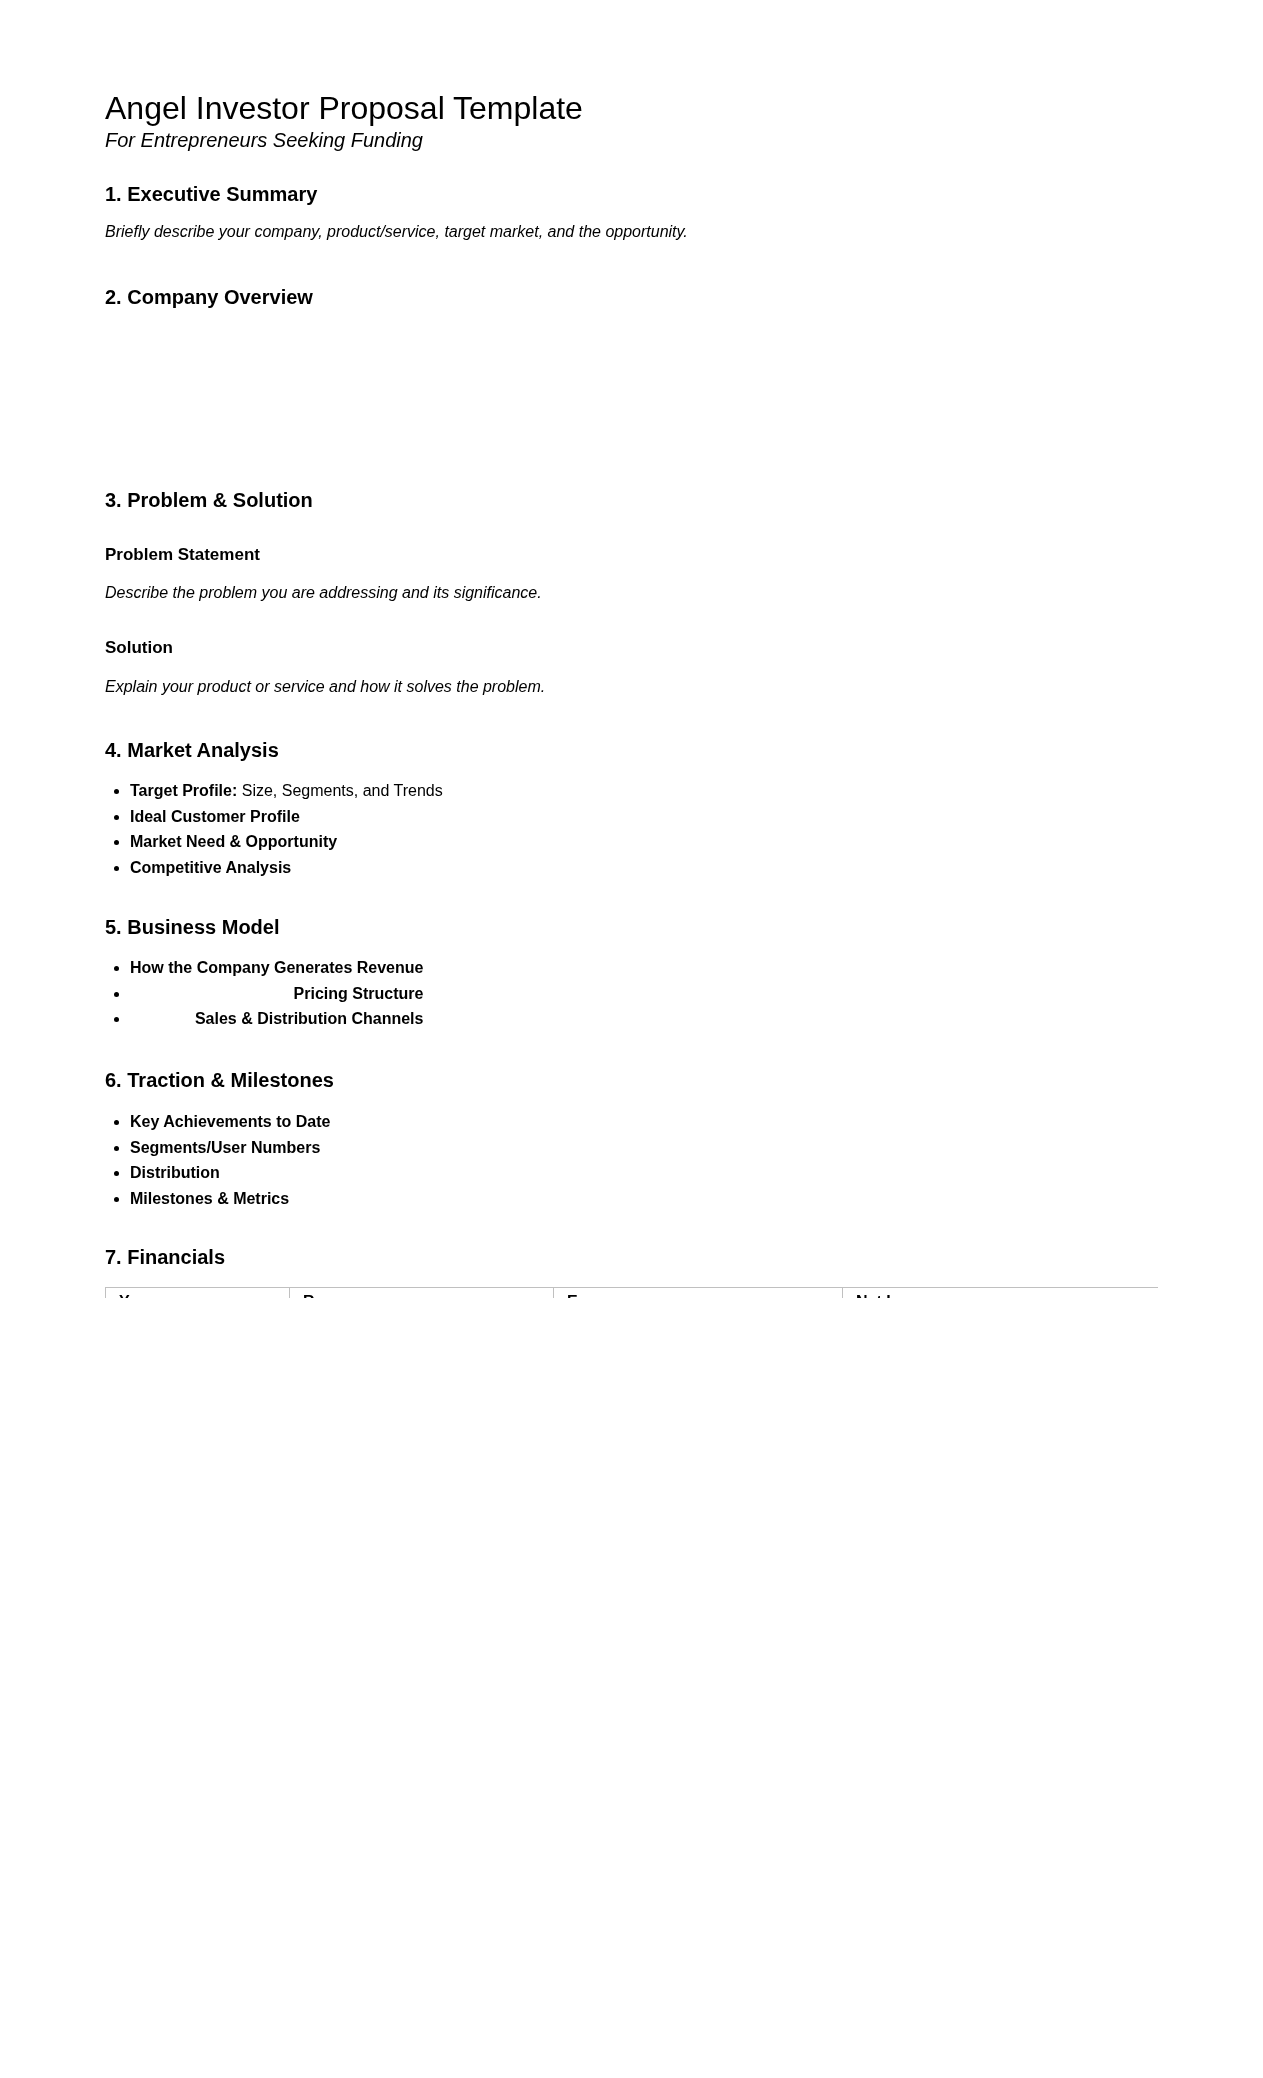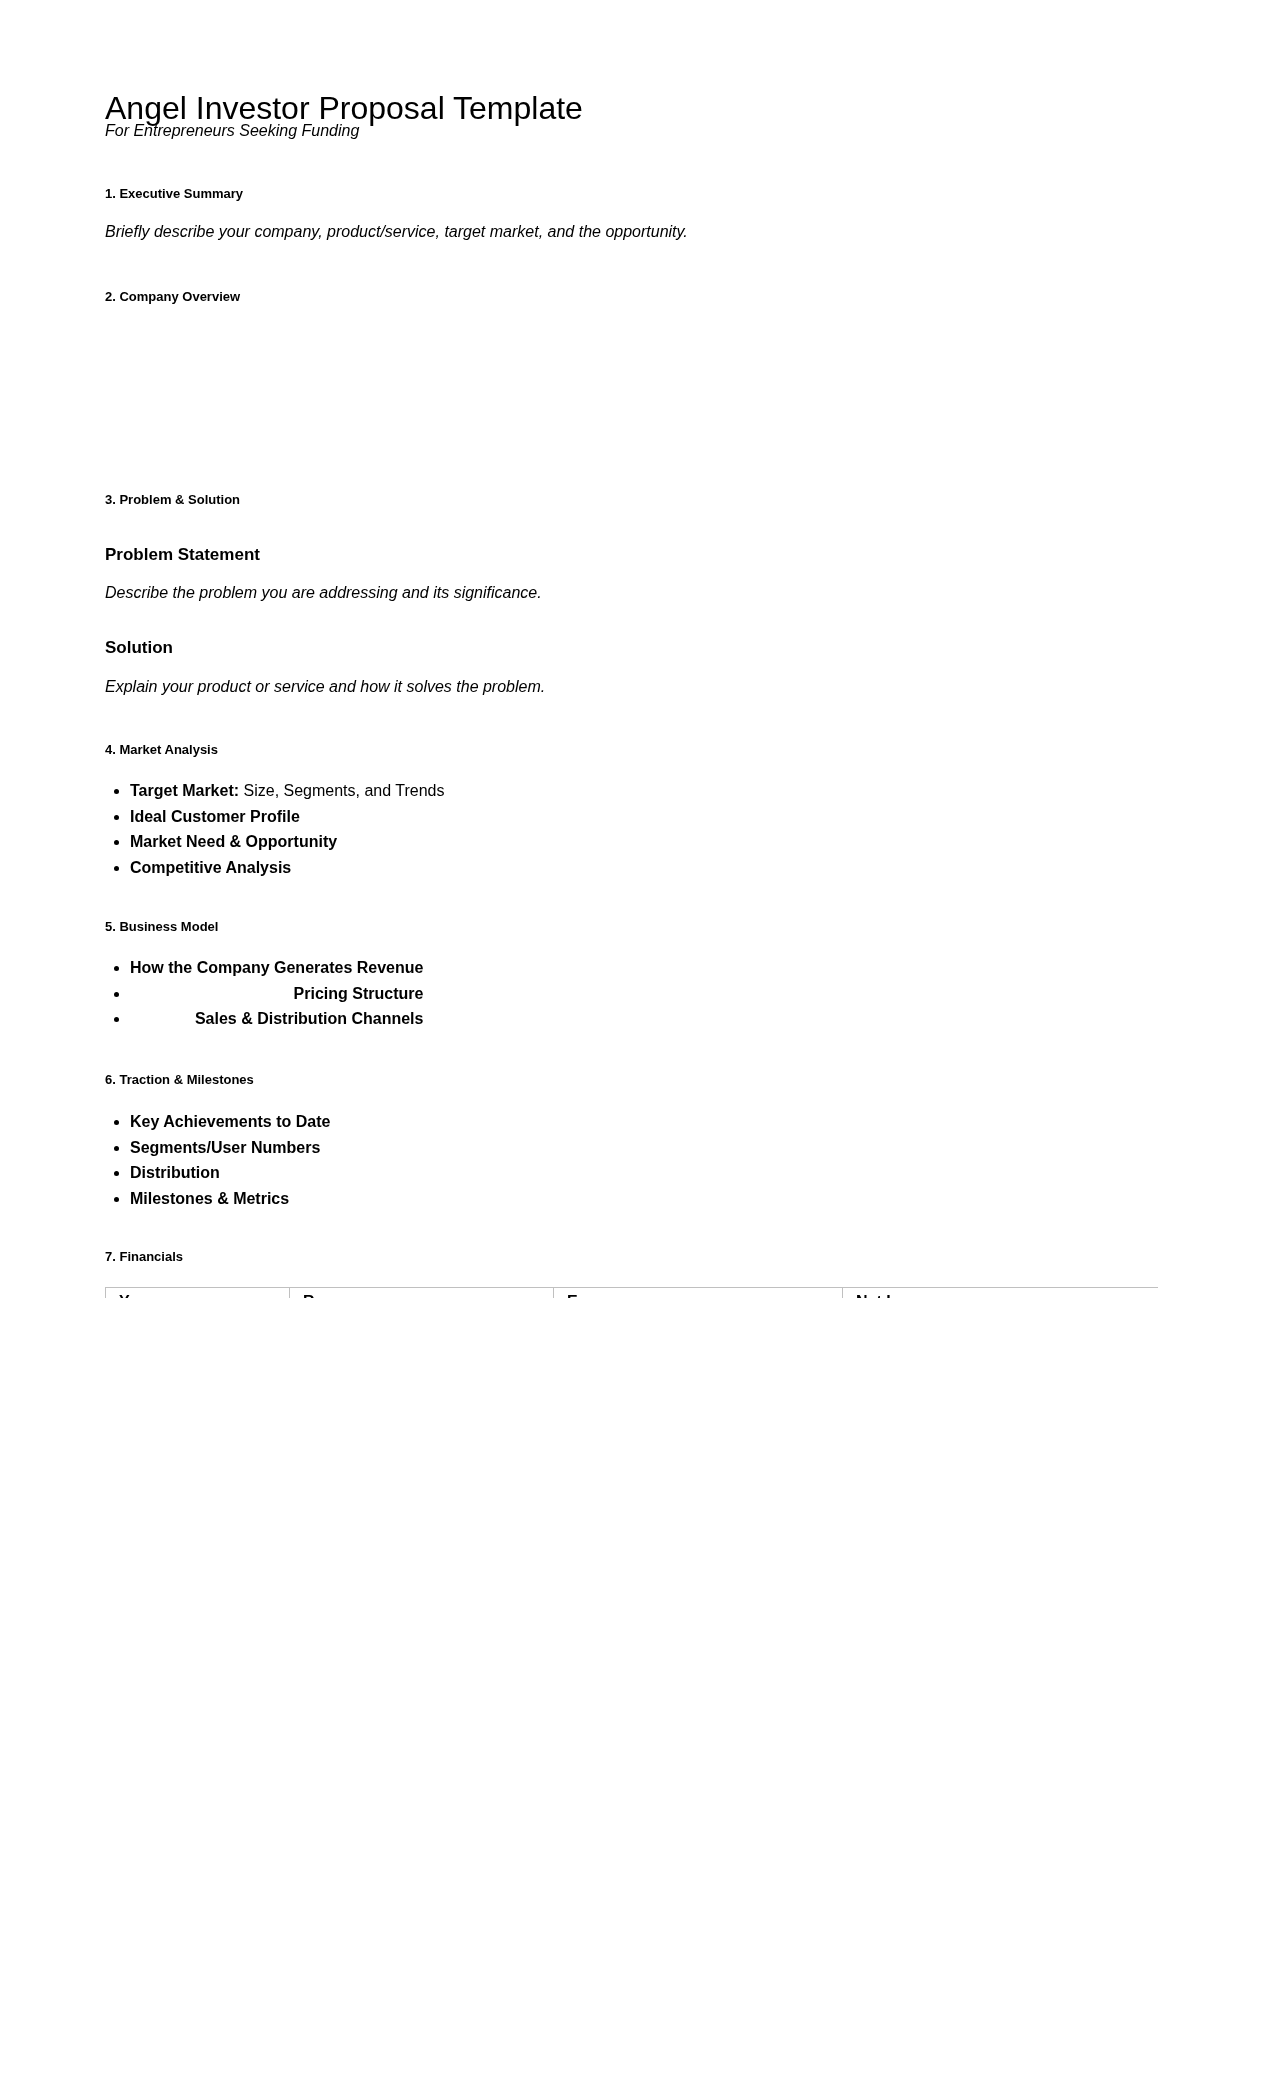--- a/index.html
+++ b/index.html
@@ -25,27 +25,27 @@
   .abs { position: absolute; left: 0; margin: 0; white-space: nowrap; }
 
   .title {
     font-size: 32px;
     line-height: 38px;
     font-weight: normal;
     top: 89px;
     text-align: right;
   }
   .subtitle {
-    font-size: 16px;
+    font-size: 20px;
     line-height: 20px;
     font-style: italic;
-    top: 121px;
+    top: 130px;
   }
   h2.sec {
-    font-size: 13px;
+    font-size: 20px;
     line-height: 24px;
     font-weight: bold;
   }
   h3.sub {
     font-size: 17px;
     line-height: 20px;
     font-weight: bold;
   }
   p.desc {
     font-size: 16px;
@@ -117,21 +117,21 @@
   <h2 class="abs sec" id="sec2-h">2. Company Overview</h2>
 
   <h2 class="abs sec" id="sec3-h">3. Problem &amp; Solution</h2>
   <h3 class="abs sub" id="sec3-h3a">Problem Statement</h3>
   <p class="abs desc" id="sec3-pa">Describe the problem you are addressing and its significance.</p>
   <h3 class="abs sub" id="sec3-h3b">Solution</h3>
   <p class="abs desc" id="sec3-pb">Explain your product or service and how it solves the problem.</p>
 
   <h2 class="abs sec" id="sec4-h">4. Market Analysis</h2>
   <ul class="abs items" id="sec4-l">
-    <li><span>Target Market:</span><span class="rest"> Size, Segments, and Trends</span></li>
+    <li><span>Target Profile:</span><span class="rest"> Size, Segments, and Trends</span></li>
     <li><span>Ideal Customer Profile</span></li>
     <li><span>Market Need &amp; Opportunity</span></li>
     <li><span>Competitive Analysis</span></li>
   </ul>
 
   <h2 class="abs sec" id="sec5-h">5. Business Model</h2>
   <ul class="abs items" id="sec5-l">
     <li><span>How the Company Generates Revenue</span></li>
     <li><span>Pricing Structure</span></li>
     <li><span>Sales &amp; Distribution Channels</span></li>

